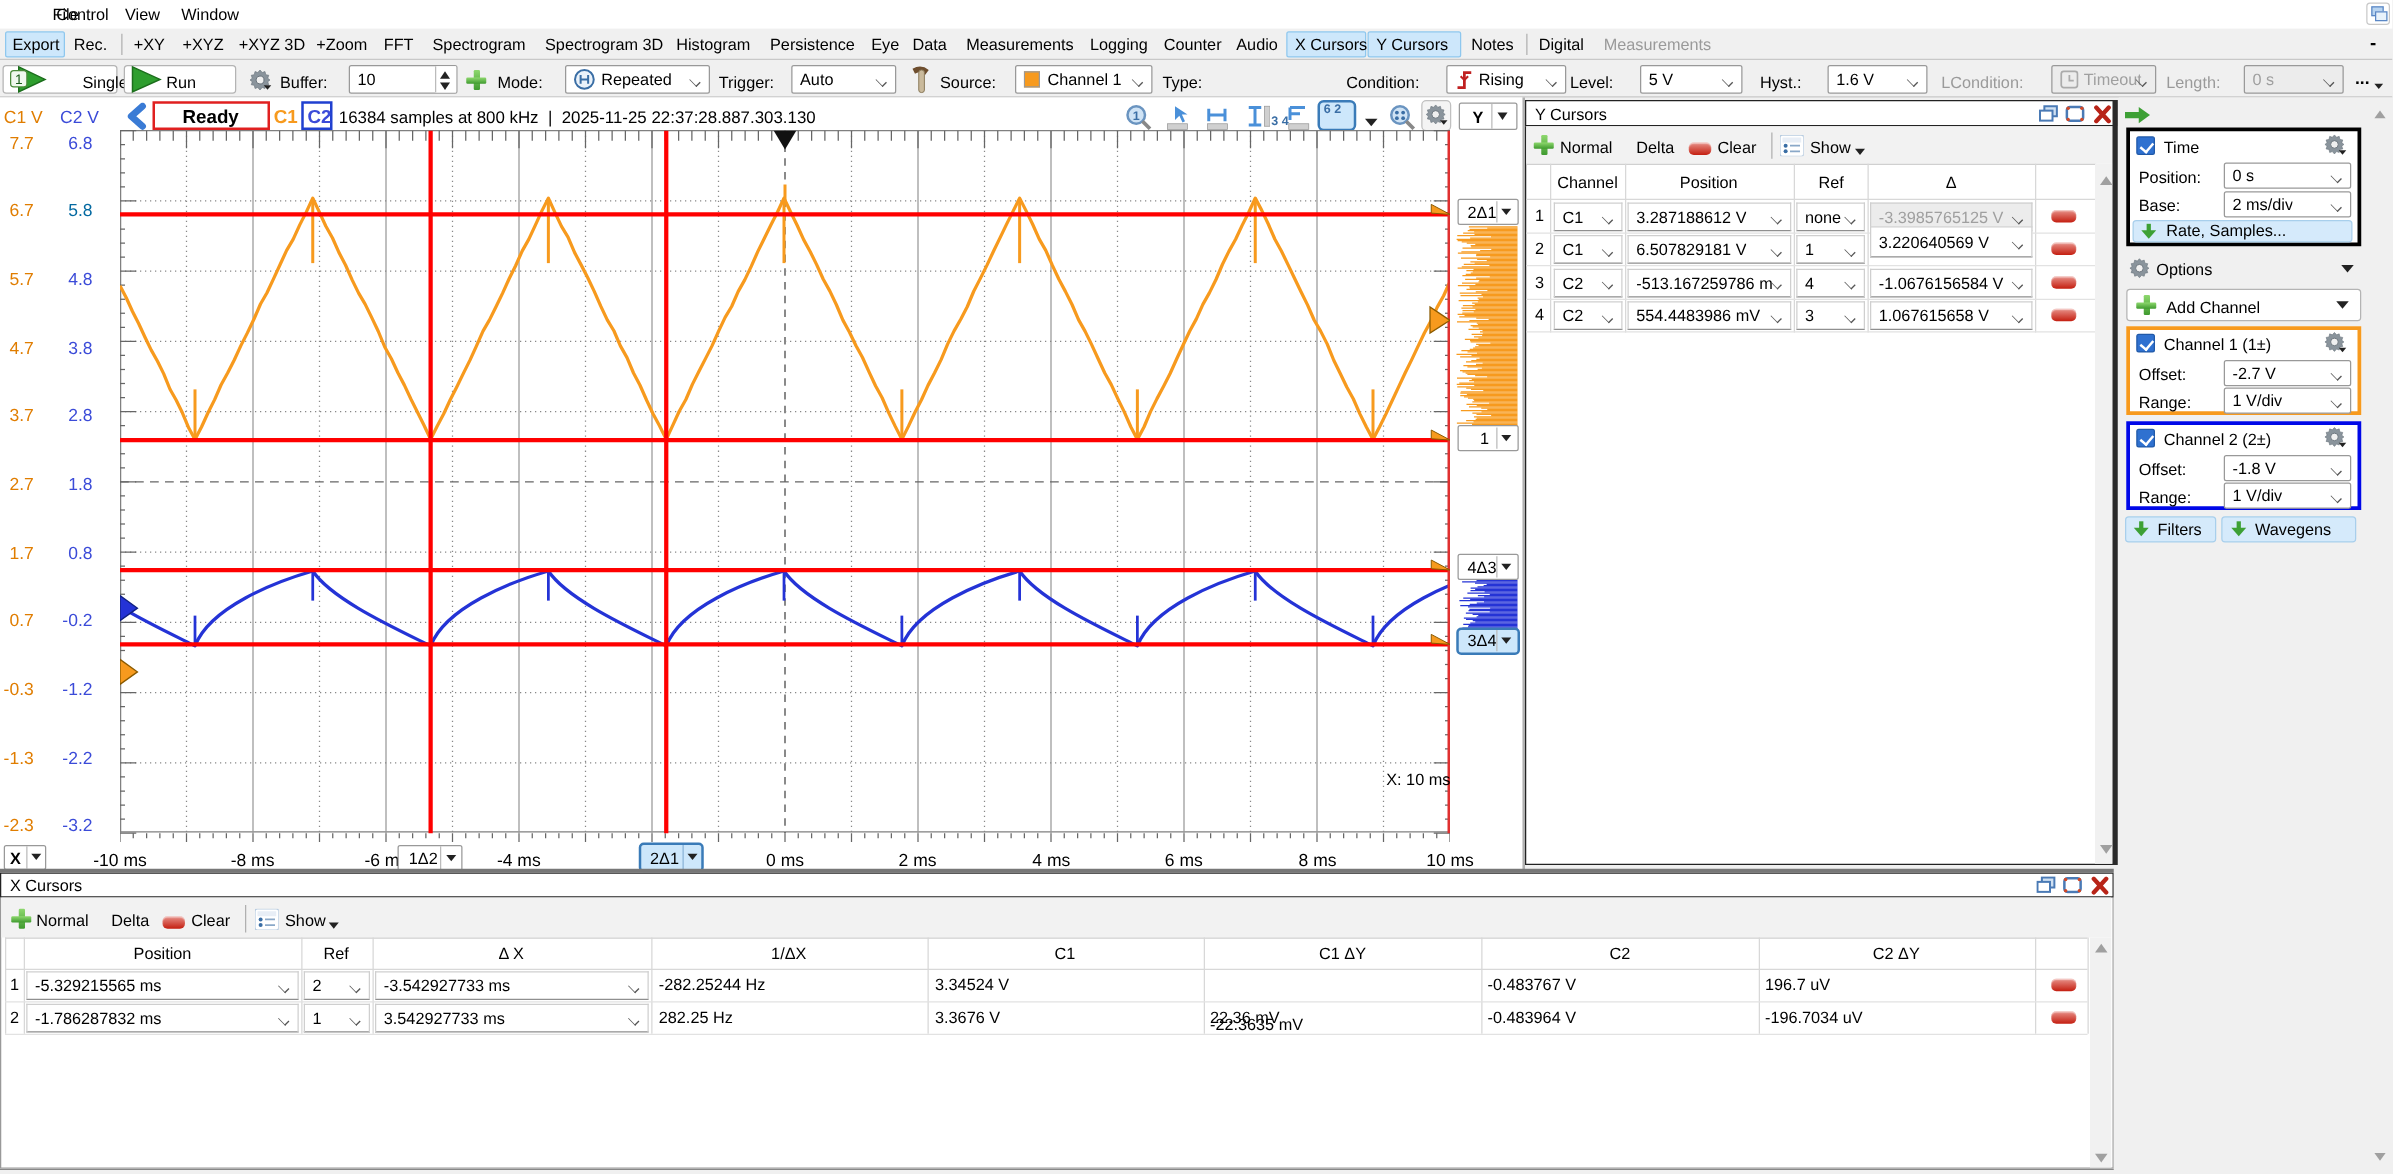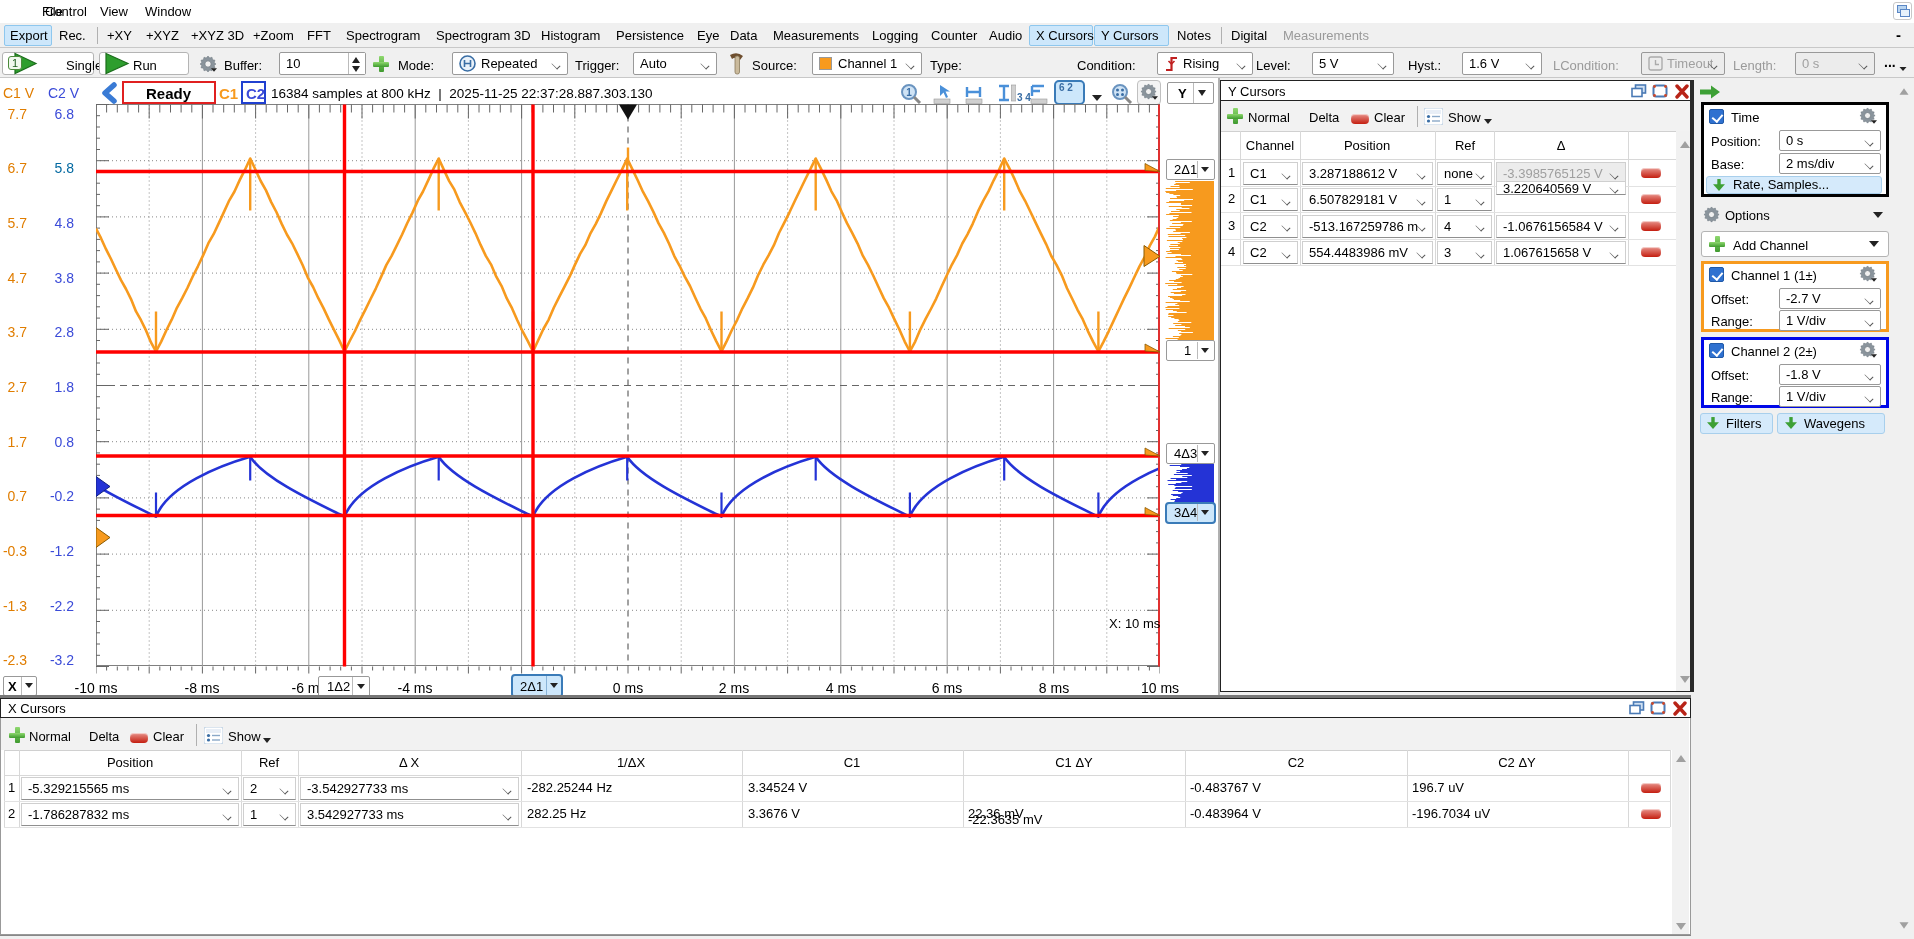--- a/index.html
+++ b/index.html
@@ -929,21 +929,21 @@
     <span class="chev"></span>
   </div>
 <div class="tcombo" style="left:1302px;top:188.4px;width:131px;height:23px;">
     <span style=";overflow:hidden">6.507829181 V</span>
     <span class="chev"></span>
   </div>
 <div class="tcombo" style="left:1437px;top:188.4px;width:55px;height:23px;">
     <span style=";overflow:hidden">1</span>
     <span class="chev"></span>
   </div>
-<div class="tcombo" style="left:1496px;top:181px;width:130px;height:14px;">
+<div class="tcombo" style="left:1496px;top:181px;width:130px;height:25px;">
     <span style=";overflow:hidden">3.220640569 V</span>
     <span class="chev"></span>
   </div>
 <div class="reddash" style="left:1641px;top:194px"></div>
 <div class="ab" style="left:1221px;top:239px;width:455px;height:1px;background:#e2e2e2"></div>
 <div class="lbl" style="left:1228px;top:217.8px;">3</div>
 <div class="tcombo" style="left:1243px;top:214.8px;width:55px;height:23px;">
     <span style=";overflow:hidden">C2</span>
     <span class="chev"></span>
   </div>

